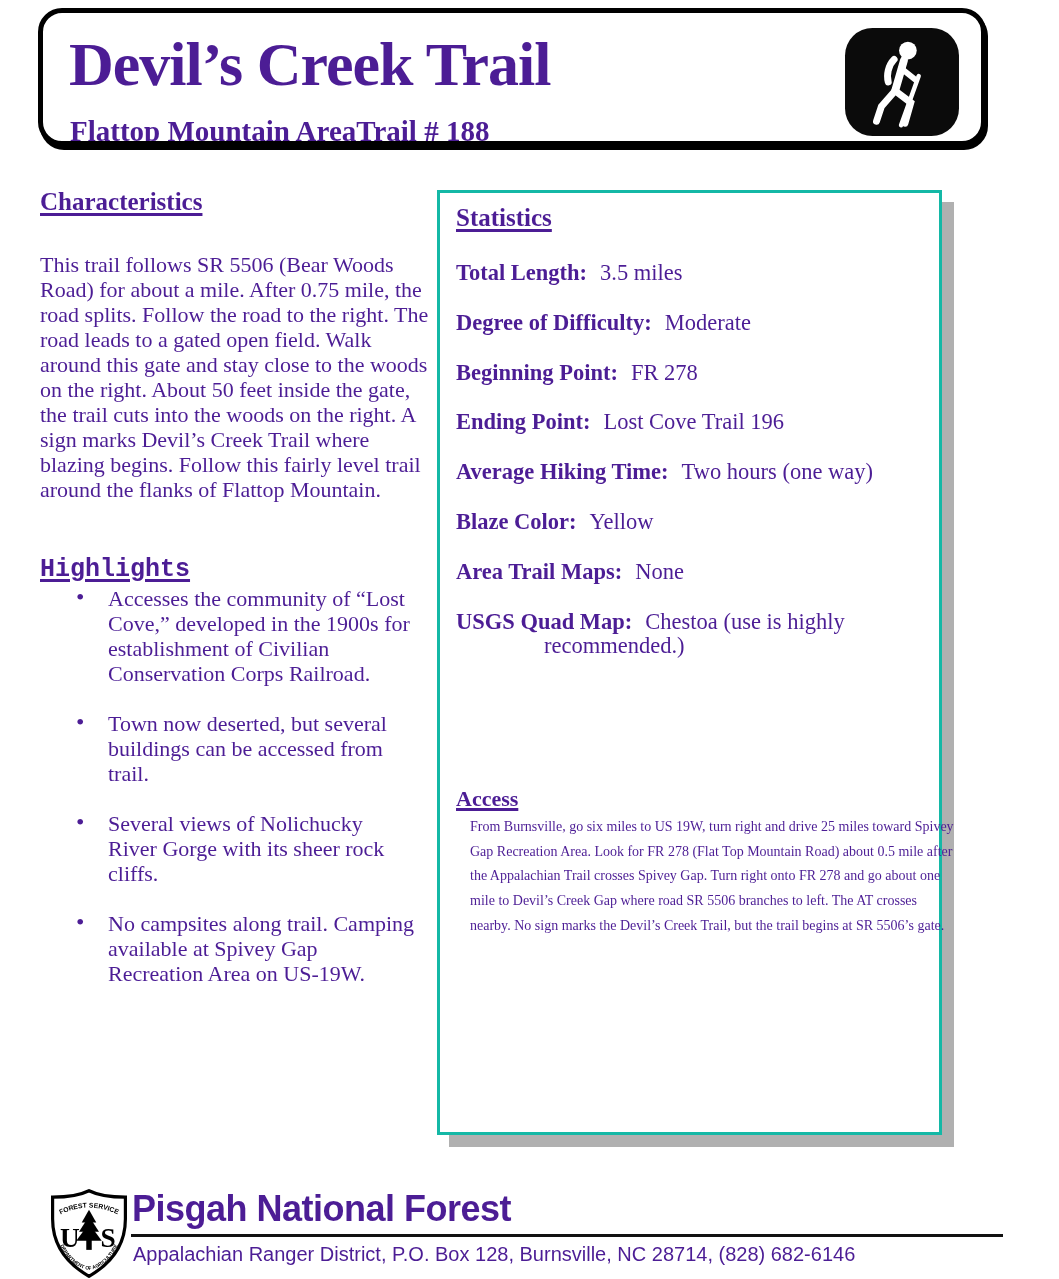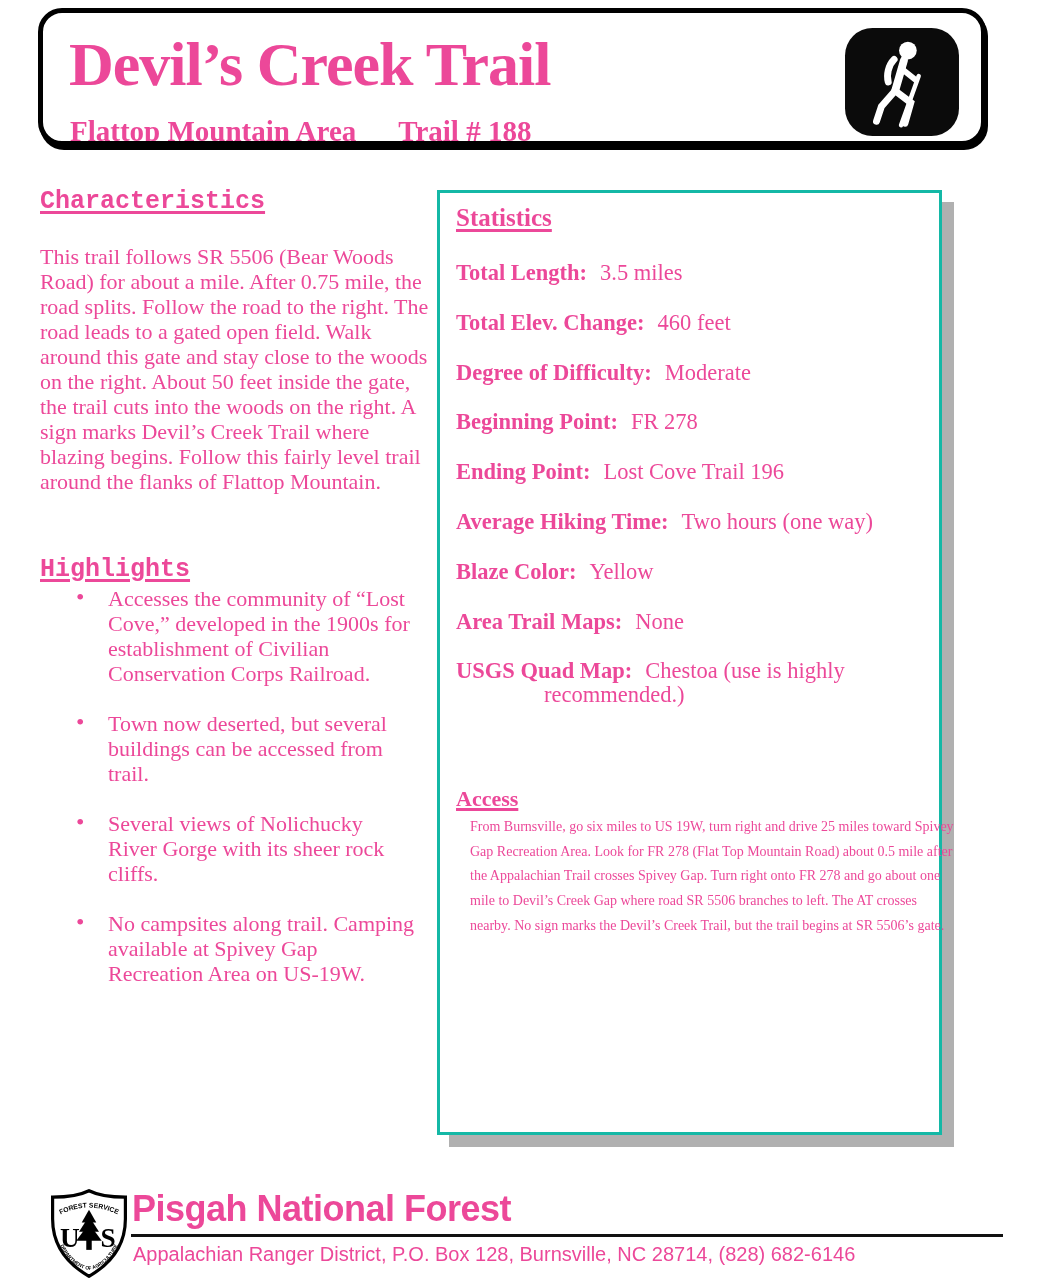--- a/index.html
+++ b/index.html
@@ -1,49 +1,49 @@
 <!DOCTYPE html>
 <html><head>
 <meta charset="utf-8">
 <style>
   * { margin:0; padding:0; box-sizing:border-box; }
   html,body { background:#fff; }
   .page {
     position:relative; width:1059px; height:1279px; background:#ffffff;
-    font-family:"Liberation Serif", serif; color:#ec4899; overflow:hidden;
+    font-family:"Liberation Serif", serif; color:#4c1d95; overflow:hidden;
   }
 
   
   .header-box {
     position:absolute; left:38px; top:8px; width:948px; height:138px;
     background:#fff; border:5px solid #000; border-radius:24px;
     overflow:hidden; box-shadow:2px 4px 0 #000;
   }
   .page-title {
     position:absolute; left:26px; top:20px;
     font-size:62px; font-weight:bold; letter-spacing:-1px; line-height:1;
     white-space:nowrap;
   }
   .subtitle {
     position:absolute; left:27px; bottom:-7px;
     font-size:29px; font-weight:bold; line-height:1.15; white-space:nowrap;
   }
-  .trailnum { margin-left:42px; }
+  .trailnum { }
   .hiker-wrap { position:absolute; right:20px; top:13px; width:118px; height:112px; }
 
   
   .uhead {
     font-size:25px; font-weight:bold;
     text-decoration:underline; text-decoration-thickness:3px; text-underline-offset:3px;
     line-height:1.1;
   }
 
   
-  .char-h  { position:absolute; left:40px; top:188px;font-family:Liberation Mono, monospace; }
-  .char-p  { position:absolute; left:40px; top:244px; width:396px; font-size:22px; line-height:25px; }
+  .char-h  { position:absolute; left:40px; top:188px; }
+  .char-p  { position:absolute; left:40px; top:252px; width:396px; font-size:22px; line-height:25px; }
   .high-h  { position:absolute; left:40px; top:556px;font-family:Liberation Mono, monospace; }
   .high-ul { position:absolute; left:40px; top:586px; list-style:none; }
   .high-ul li {
     position:relative; width:376px; padding-left:68px; margin-bottom:25px;
     font-size:22px; line-height:25px;
   }
   .high-ul li::before {
     content:"•"; position:absolute; left:36px; top:-1px; font-size:24px;
   }
 
@@ -116,23 +116,20 @@
   </ul>
 
   <section class="stats-box">
     <h2 class="uhead stats-h">Statistics</h2>
 
     <div class="stat-rows">
       <div class="stat-row">
         <span class="stat-label">Total Length:</span><span class="stat-value">3.5 miles</span>
       </div>
       <div class="stat-row">
-        <span class="stat-label">Total Elev. Change:</span><span class="stat-value">460 feet</span>
-      </div>
-      <div class="stat-row">
         <span class="stat-label">Degree of Difficulty:</span><span class="stat-value">Moderate</span>
       </div>
       <div class="stat-row">
         <span class="stat-label">Beginning Point:</span><span class="stat-value">FR 278</span>
       </div>
       <div class="stat-row">
         <span class="stat-label">Ending Point:</span><span class="stat-value">Lost Cove Trail 196</span>
       </div>
       <div class="stat-row">
         <span class="stat-label">Average Hiking Time:</span><span class="stat-value">Two hours (one way)</span>

